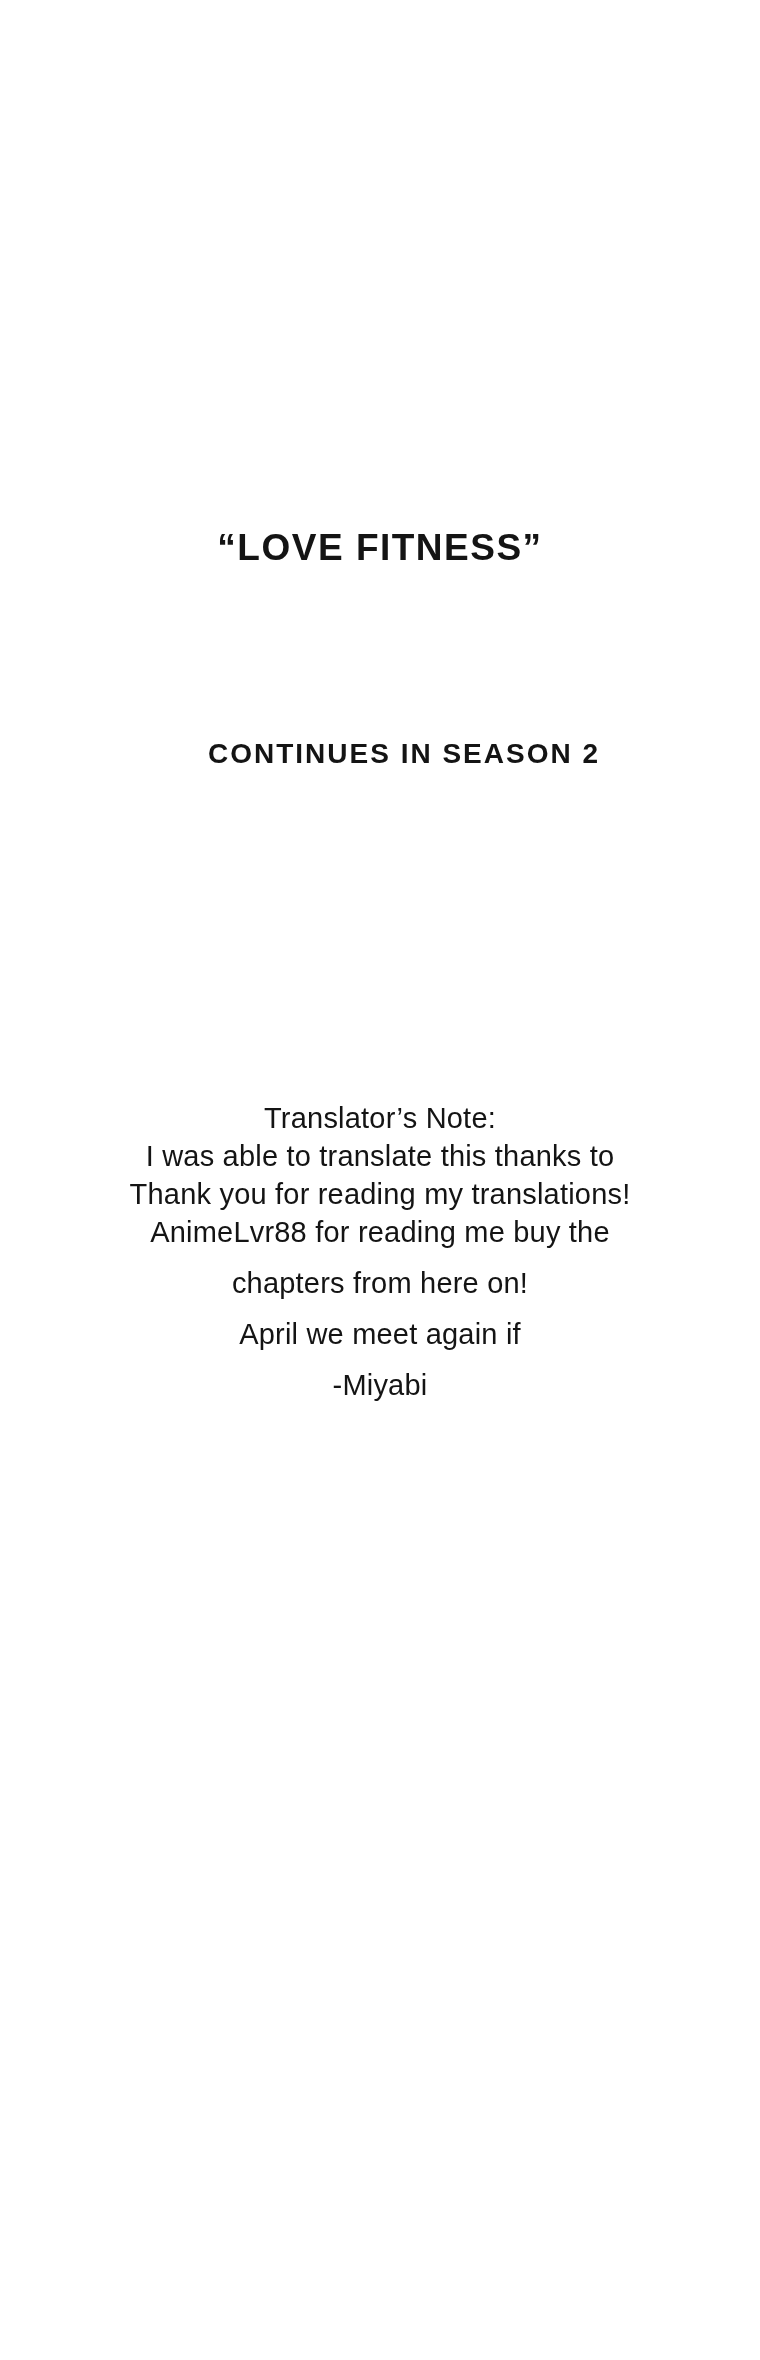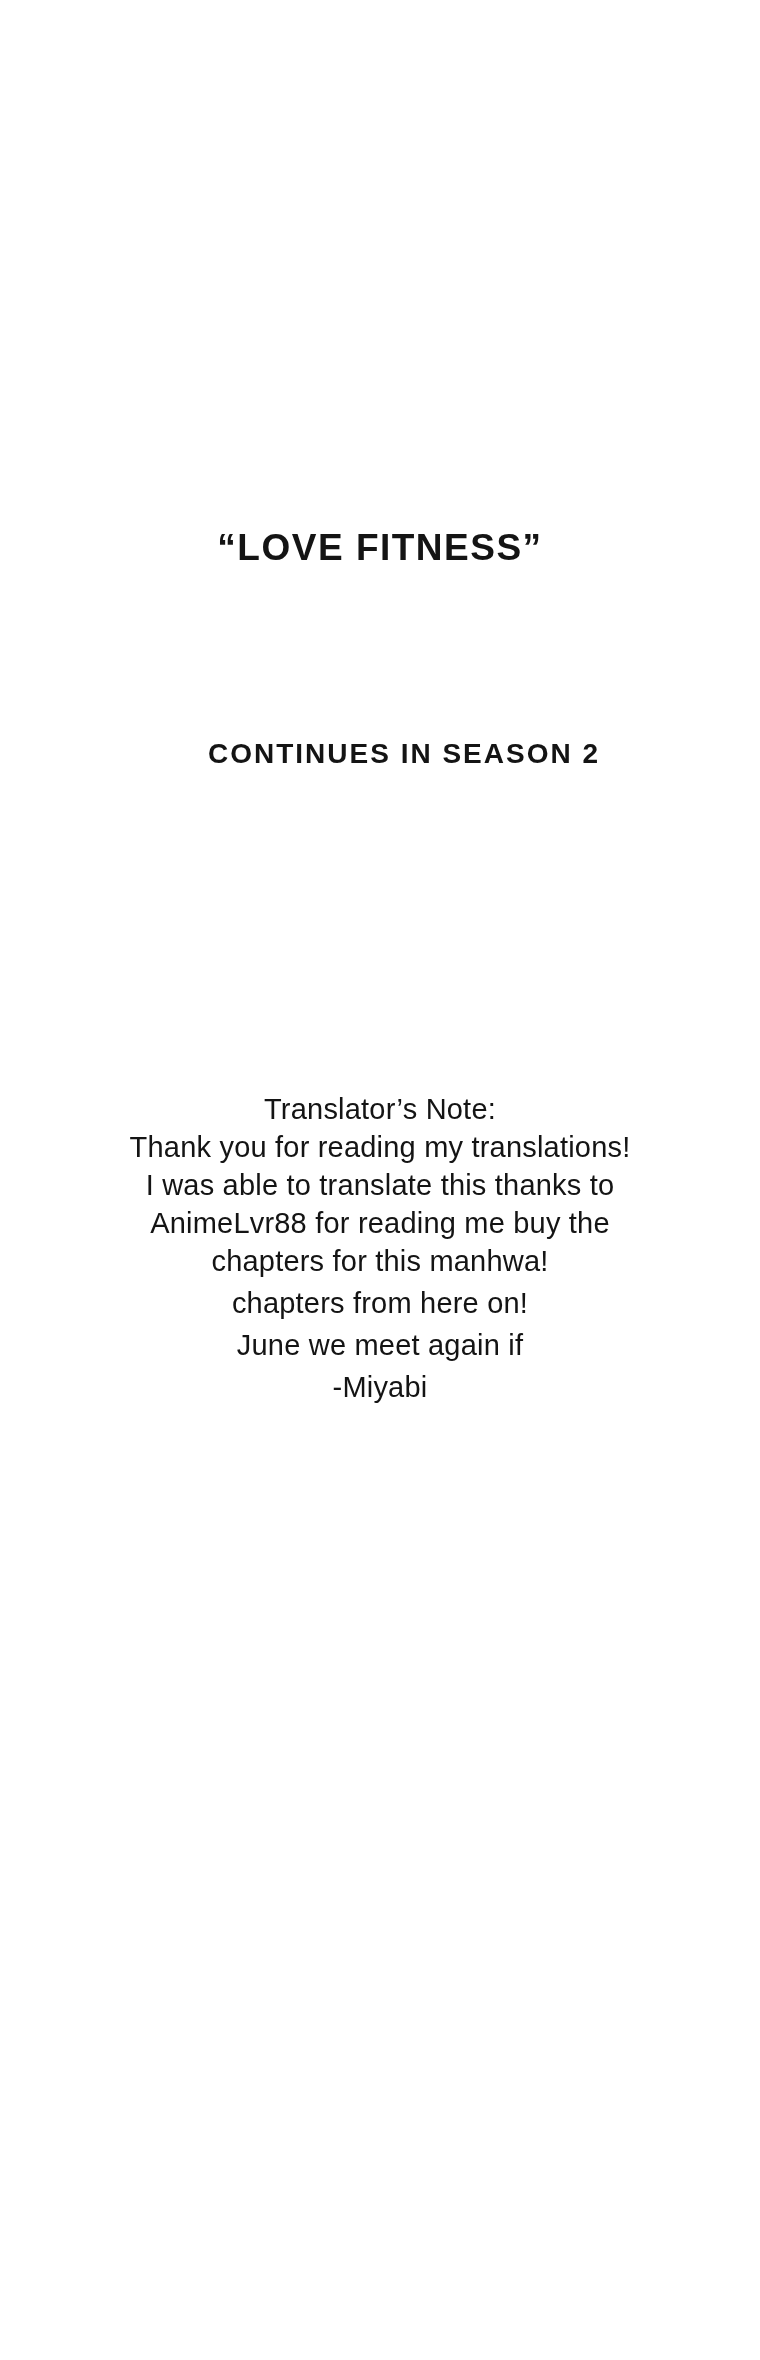--- a/index.html
+++ b/index.html
@@ -46,48 +46,47 @@
     position: absolute;
     top: 1086px;
     left: 0;
     width: 760px;
     text-align: center;
     font-size: 29px;
     line-height: 38px;
     letter-spacing: 0.2px;
   }
   .note-block p {
-    margin: 4px;
+    margin: 13px;
     padding: 0;
   }
   .note-para-1 { margin-bottom: 14px; }
   .note-para-2 { margin-bottom: 34px; }
   .note-para-3 { margin-bottom: 32px; }
   .note-line { display: block; }
 </style>
 </head>
 <body>
 
 <div class="canvas">
 
   <div class="center-text series-title">“LOVE FITNESS”</div>
 
 
   <div class="center-text continuation">CONTINUES IN SEASON 2</div>
 
   <div class="note-block">
     <p class="note-para-1">
       <span class="note-line">Translator’s Note:</span>
+      <span class="note-line">I was able to translate this thanks to</span>
       <span class="note-line">Thank you for reading my translations!</span>
-      <span class="note-line">I was able to translate this thanks to</span>
       <span class="note-line">AnimeLvr88 for reading me buy the</span>
-      <span class="note-line">chapters for this manhwa!</span>
     </p>
     <p class="note-para-2">
       <span class="note-line">chapters from here on!</span>
     </p>
     <p class="note-para-3">
-      <span class="note-line">June we meet again if</span>
+      <span class="note-line">April we meet again if</span>
     </p>
     <p>-Miyabi</p>
   </div>
 
 </div>
 
 </body></html>

